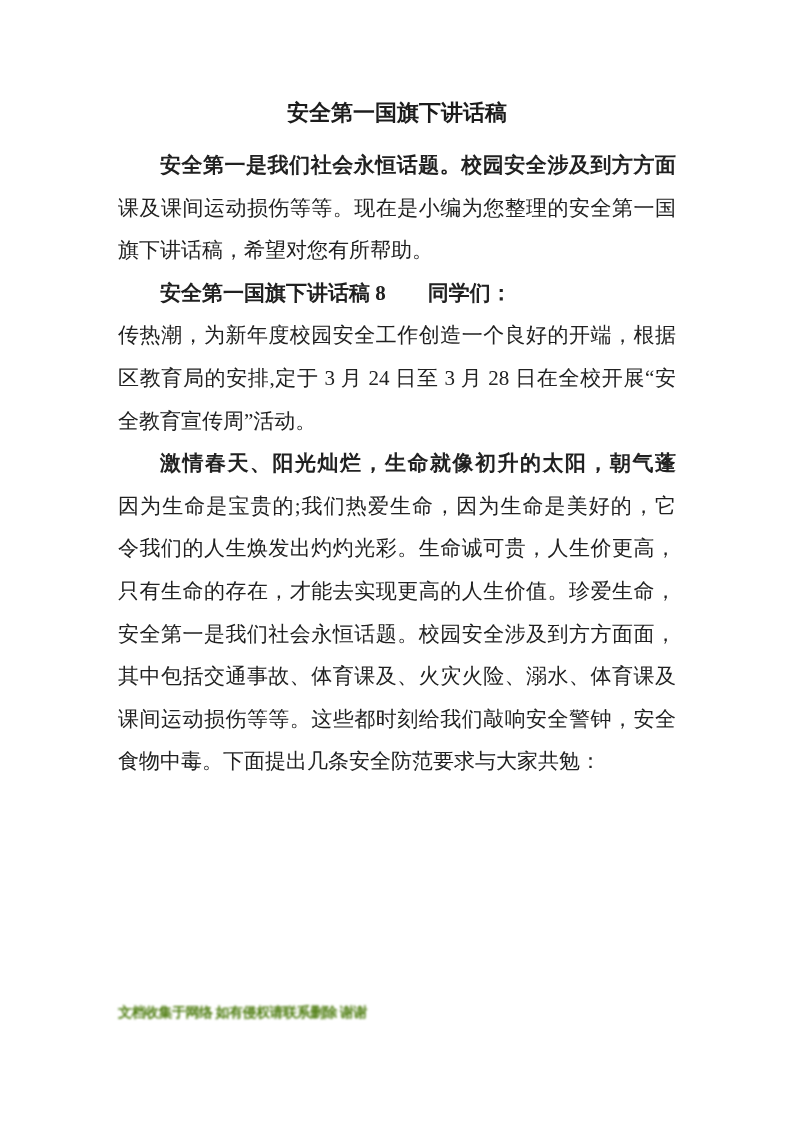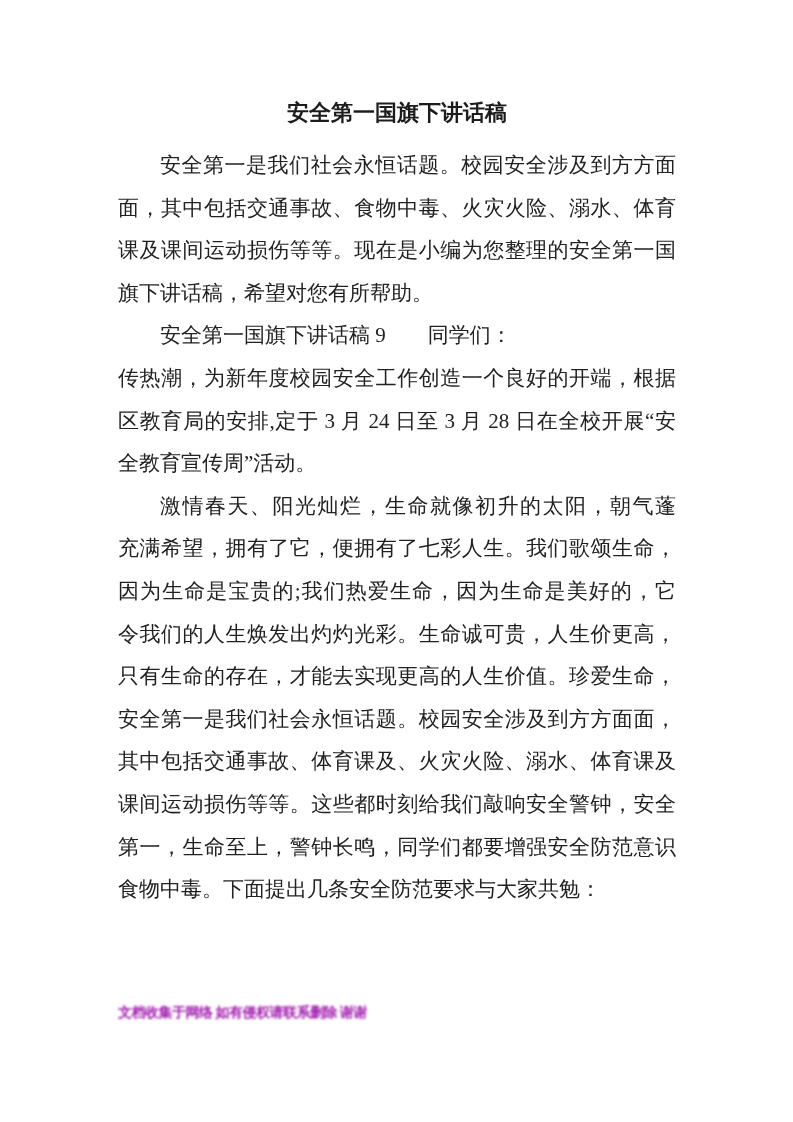--- a/index.html
+++ b/index.html
@@ -39,20 +39,21 @@
   .line {
     font-size: 21px;
     line-height: 42.6px;
     height: 42.6px;
     white-space: normal;
     overflow: hidden;
     color: #212121;
   }
   .line.first {
     text-indent: 2em;
+    font-weight: bold;
   }
   .line.full {
     text-align: justify;
     text-align-last: justify;
     text-justify: inter-character;
   }
   .watermark {
     position: absolute;
     left: 118px;
     top: 1001px;
@@ -68,40 +69,37 @@
 </style>
 </head>
 <body>
 
 <div class="page">
   <div class="content">
     <h1 class="doc-title">安全第一国旗下讲话稿</h1>
     <div class="doc-body">
         <div class="para">
           <div class="line first full">安全第一是我们社会永恒话题。校园安全涉及到方方面</div>
-          <div class="line full">面，其中包括交通事故、食物中毒、火灾火险、溺水、体育</div>
           <div class="line full">课及课间运动损伤等等。现在是小编为您整理的安全第一国</div>
           <div class="line">旗下讲话稿，希望对您有所帮助。</div>
         </div>
         <div class="para">
-          <div class="line first">安全第一国旗下讲话稿 9　　同学们：</div>
+          <div class="line first">安全第一国旗下讲话稿 8　　同学们：</div>
         </div>
         <div class="para">
           <div class="line full">传热潮，为新年度校园安全工作创造一个良好的开端，根据</div>
           <div class="line full">区教育局的安排,定于 3 月 24 日至 3 月 28 日在全校开展“安</div>
           <div class="line">全教育宣传周”活动。</div>
         </div>
         <div class="para">
           <div class="line first full">激情春天、阳光灿烂，生命就像初升的太阳，朝气蓬勃，</div>
-          <div class="line full">充满希望，拥有了它，便拥有了七彩人生。我们歌颂生命，</div>
           <div class="line full">因为生命是宝贵的;我们热爱生命，因为生命是美好的，它</div>
           <div class="line full">令我们的人生焕发出灼灼光彩。生命诚可贵，人生价更高，</div>
           <div class="line full">只有生命的存在，才能去实现更高的人生价值。珍爱生命，</div>
           <div class="line full">安全第一是我们社会永恒话题。校园安全涉及到方方面面，</div>
           <div class="line full">其中包括交通事故、体育课及、火灾火险、溺水、体育课及</div>
           <div class="line full">课间运动损伤等等。这些都时刻给我们敲响安全警钟，安全</div>
-          <div class="line full">第一，生命至上，警钟长鸣，同学们都要增强安全防范意识</div>
           <div class="line">食物中毒。下面提出几条安全防范要求与大家共勉：</div>
         </div>
       </div>
   </div>
-  <div class="watermark" style="color: #a21caf;">文档收集于网络 如有侵权请联系删除 谢谢</div>
+  <div class="watermark" style="color: #4d7c0f;">文档收集于网络 如有侵权请联系删除 谢谢</div>
 </div>
 
 </body></html>

